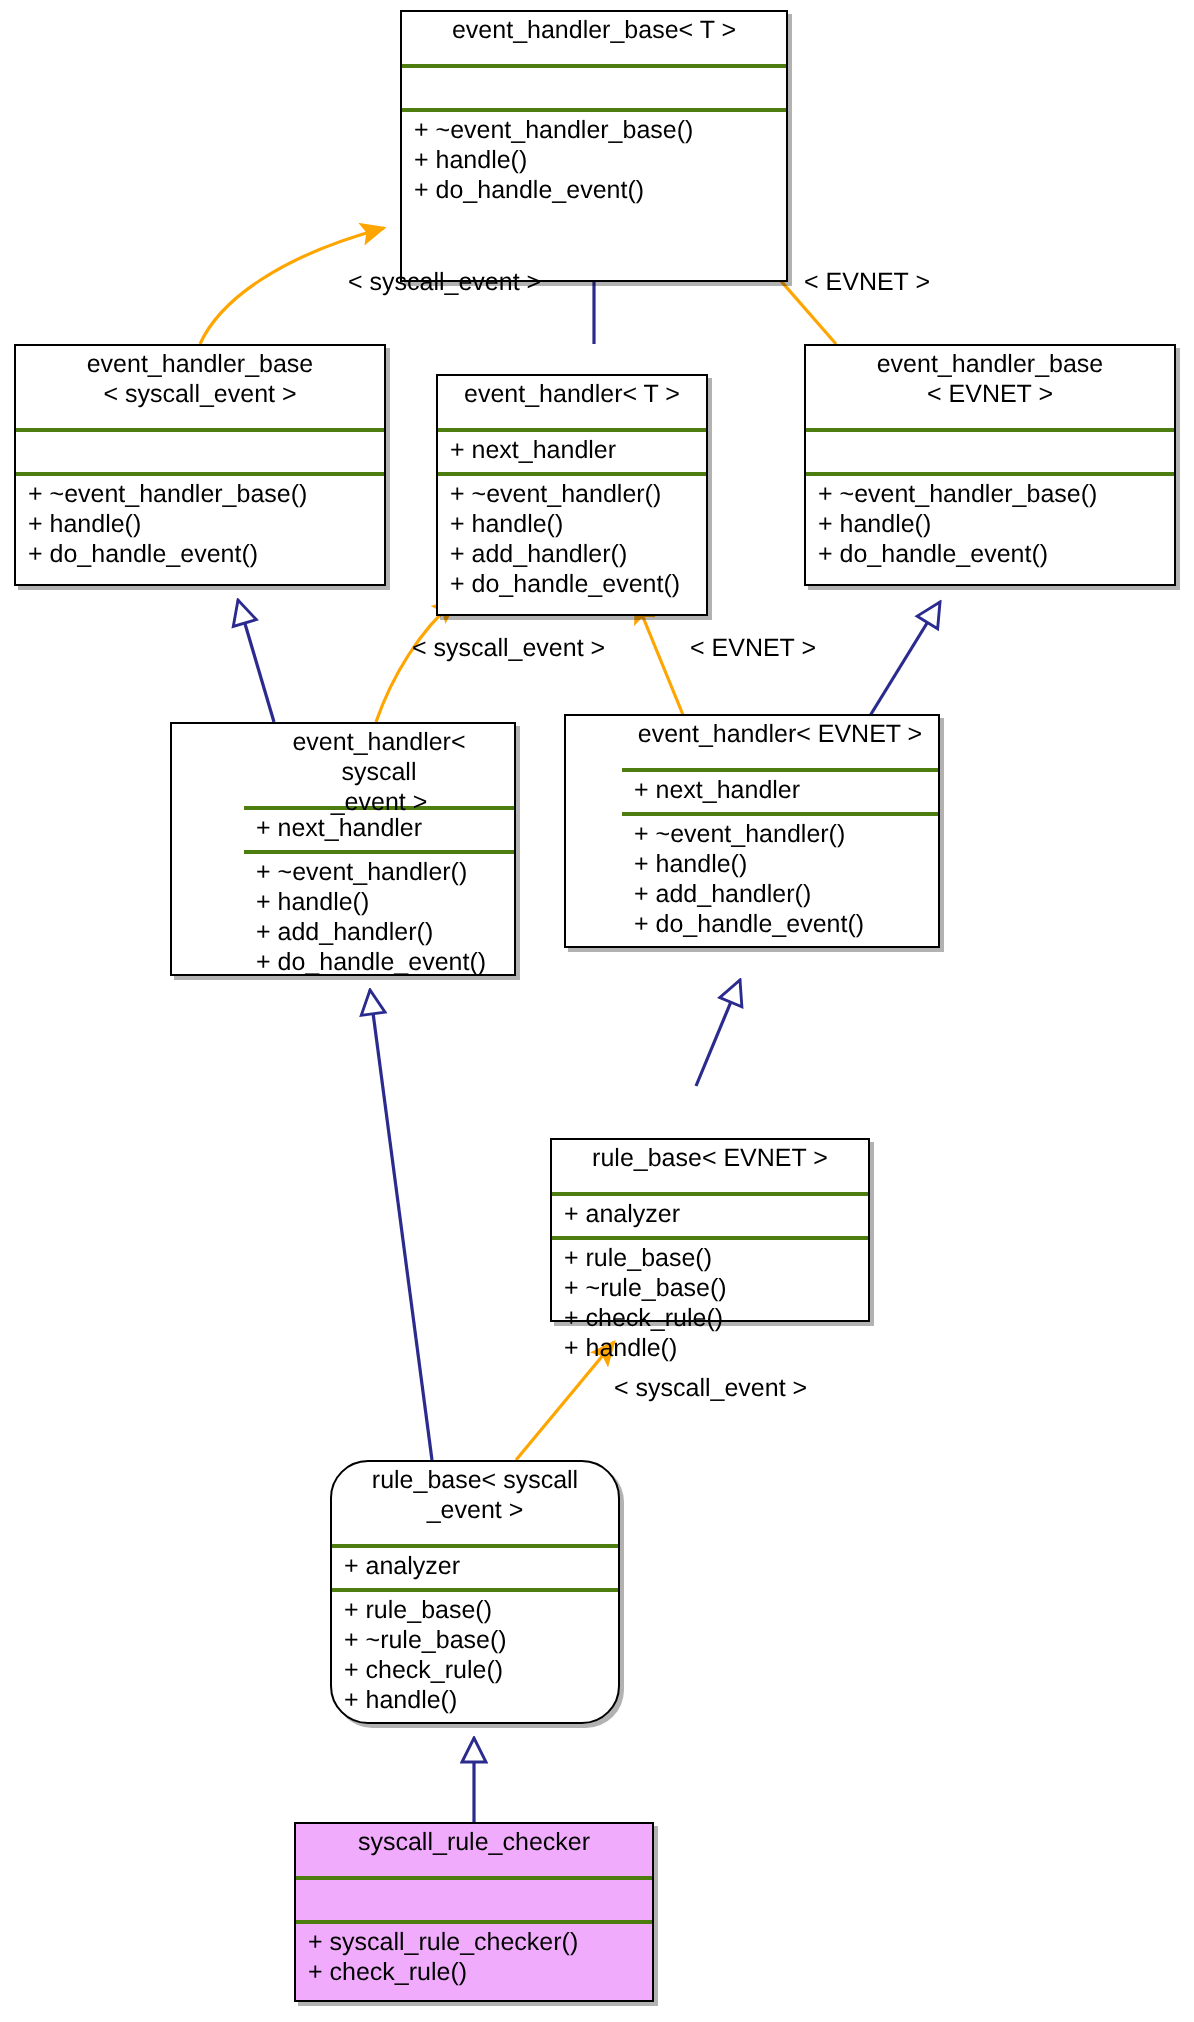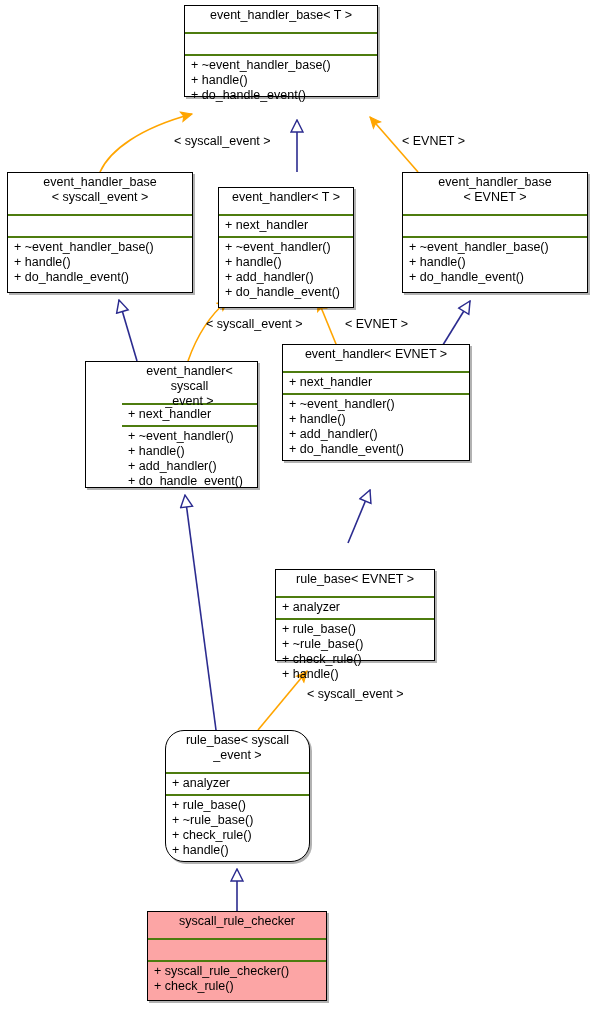--- a/index.html
+++ b/index.html
@@ -24,21 +24,21 @@
     pointer-events: none;
   }
   .node {
     position: absolute;
     box-sizing: border-box;
     border: 1px solid #000000;
     background: #ffffff;
     box-shadow: 2px 2px 0 rgba(0,0,0,0.30);
   }
   .node.filled {
-    background: #fca5a5;
+    background: #f0abfc;
   }
   .compartment {
     box-sizing: border-box;
     padding: 2px 6px 3px 6px;
   }
   .compartment + .compartment {
     border-top: 2px solid #4d7c0f;
   }
   .title-c {
     text-align: center;
@@ -97,21 +97,21 @@
     <path d="M 348 543 L 370 490" fill="none" stroke="#2b2b8f" stroke-width="1.6" marker-end="url(#hollow-tri)"></path>
 
     <path d="M 216 730 L 185 495" fill="none" stroke="#2b2b8f" stroke-width="1.6" marker-end="url(#hollow-tri)"></path>
 
     <path d="M 258 730 L 307 671" fill="none" stroke="#ffa500" stroke-width="1.6" marker-end="url(#solid-arrow)"></path>
 
     <path d="M 237 911 L 237 869" fill="none" stroke="#2b2b8f" stroke-width="1.6" marker-end="url(#hollow-tri)"></path>
   </svg>
 
   <div id="nodes-layer">
-      <div class="node" style="left: 184px; top: 5px; width: 194px; height: 92px;">
+      <div class="node" style="left: 200px; top: 5px; width: 194px; height: 136px;">
         <div class="compartment title-c" style="height: 26px;">event_handler_base&lt; T &gt;</div>
         <div class="compartment attrs-c empty-c" style="height: 22px;"></div>
         <div class="compartment ops-c">+ ~event_handler_base()
 + handle()
 + do_handle_event()</div>
       </div>
       <div class="node" style="left: 7px; top: 172px; width: 186px; height: 121px;">
         <div class="compartment title-c" style="height: 41px;">event_handler_base
 &lt; syscall_event &gt;</div>
         <div class="compartment attrs-c empty-c" style="height: 22px;"></div>
@@ -137,21 +137,21 @@
       </div>
       <div class="node" style="left: 85px; top: 361px; width: 173px; height: 127px; padding-left: 36px;">
         <div class="compartment title-c" style="height: 41px;">event_handler&lt; syscall
 _event &gt;</div>
         <div class="compartment attrs-c" style="height: 22px;">+ next_handler</div>
         <div class="compartment ops-c">+ ~event_handler()
 + handle()
 + add_handler()
 + do_handle_event()</div>
       </div>
-      <div class="node" style="left: 282px; top: 344px; width: 188px; height: 117px;">
+      <div class="node" style="left: 282px; top: 357px; width: 188px; height: 117px; padding-left: 28px;">
         <div class="compartment title-c" style="height: 26px;">event_handler&lt; EVNET &gt;</div>
         <div class="compartment attrs-c" style="height: 22px;">+ next_handler</div>
         <div class="compartment ops-c">+ ~event_handler()
 + handle()
 + add_handler()
 + do_handle_event()</div>
       </div>
       <div class="node" style="left: 275px; top: 569px; width: 160px; height: 92px;">
         <div class="compartment title-c" style="height: 26px;">rule_base&lt; EVNET &gt;</div>
         <div class="compartment attrs-c" style="height: 22px;">+ analyzer</div>

